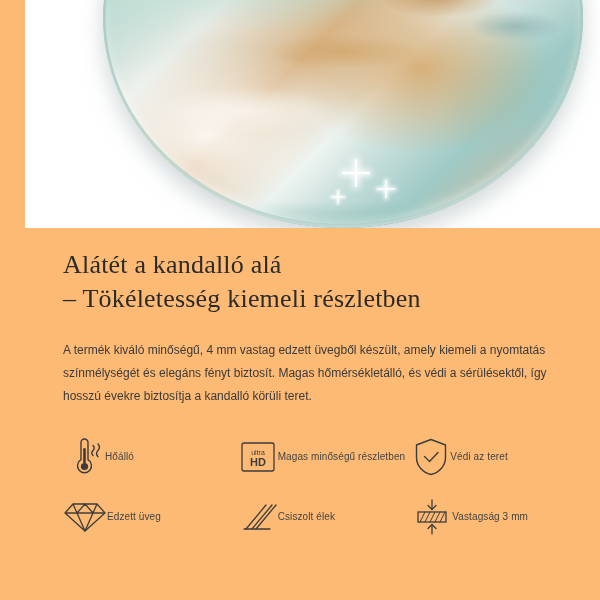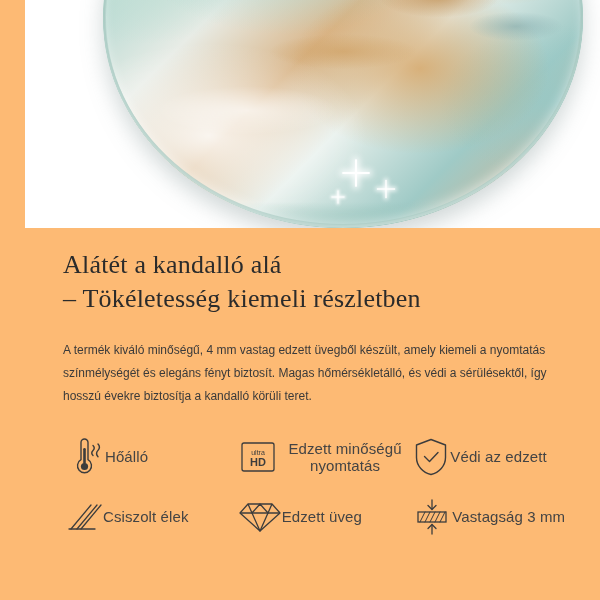--- a/index.html
+++ b/index.html
@@ -136,21 +136,21 @@
     justify-content: flex-start;
   }
   .feature-icon {
     height: 44px;
     display: flex;
     align-items: center;
     justify-content: center;
   }
   .feature-label {
     margin-top: 0;
-    font-size: 15px;
+    font-size: 10px;
     color: #444444;
     text-align: center;
     letter-spacing: 0.1px;
   }
   svg { display: block; }
 </style>
 </head>
 <body>
 
 <div class="page">
@@ -191,55 +191,55 @@
       </div>
 
       <div class="feature">
         <div class="feature-icon">
           <svg width="40" height="40" viewBox="0 0 40 40">
             <rect x="4" y="6" width="32" height="28" rx="2" fill="none" stroke="#3c3c3c" stroke-width="1.3"></rect>
             <text x="20" y="18" font-family="Liberation Sans, sans-serif" font-size="7" fill="#3c3c3c" text-anchor="middle">ultra</text>
             <text x="20" y="29" font-family="Liberation Sans, sans-serif" font-size="11" font-weight="bold" fill="#3c3c3c" text-anchor="middle">HD</text>
           </svg>
         </div>
-        <div class="feature-label">Edzett minőségű nyomtatás</div>
+        <div class="feature-label">Magas minőségű részletben</div>
       </div>
 
       <div class="feature">
         <div class="feature-icon">
           <svg width="38" height="42" viewBox="0 0 38 42" fill="none" stroke="#3c3c3c" stroke-width="1.4" stroke-linecap="round" stroke-linejoin="round">
             <path d="M19 3.5 4.5 9v12.5C4.5 30 11 36.5 19 38.5 27 36.5 33.5 30 33.5 21.5V9z"></path>
             <path d="M12.5 20.5 17.5 25.5 26 16.5"></path>
           </svg>
         </div>
-        <div class="feature-label">Védi az edzett</div>
+        <div class="feature-label">Védi az teret</div>
+      </div>
+
+      <div class="feature">
+        <div class="feature-icon">
+          <svg width="44" height="38" viewBox="0 0 44 38" fill="none" stroke="#3c3c3c" stroke-width="1.3" stroke-linejoin="round">
+            <path d="M10 6h24l8 9-20 18L2 15z"></path>
+            <path d="M2 15h40"></path>
+            <path d="M10 6l4 9 8-9 8 9 4-9"></path>
+            <path d="M14 15l8 18 8-18"></path>
+          </svg>
+        </div>
+        <div class="feature-label">Edzett üveg</div>
       </div>
 
       <div class="feature">
         <div class="feature-icon">
           <svg width="40" height="36" viewBox="0 0 40 36" fill="none" stroke="#3c3c3c" stroke-width="1.3" stroke-linecap="round">
             <path d="M8 30 28 6"></path>
             <path d="M14 30 34 6"></path>
             <path d="M20 30 40 6" transform="translate(-2,0)"></path>
             <path d="M6 30h26"></path>
           </svg>
         </div>
         <div class="feature-label">Csiszolt élek</div>
-      </div>
-
-      <div class="feature">
-        <div class="feature-icon">
-          <svg width="44" height="38" viewBox="0 0 44 38" fill="none" stroke="#3c3c3c" stroke-width="1.3" stroke-linejoin="round">
-            <path d="M10 6h24l8 9-20 18L2 15z"></path>
-            <path d="M2 15h40"></path>
-            <path d="M10 6l4 9 8-9 8 9 4-9"></path>
-            <path d="M14 15l8 18 8-18"></path>
-          </svg>
-        </div>
-        <div class="feature-label">Edzett üveg</div>
       </div>
 
       <div class="feature">
         <div class="feature-icon">
           <svg width="40" height="40" viewBox="0 0 40 40" fill="none" stroke="#3c3c3c" stroke-width="1.3" stroke-linecap="round">
             <path d="M20 3v9"></path>
             <path d="M16 8.5 20 12.5 24 8.5"></path>
             <path d="M20 37v-9"></path>
             <path d="M16 31.5 20 27.5 24 31.5"></path>
             <rect x="6" y="15" width="28" height="10" fill="none" stroke="#3c3c3c" stroke-width="1.3"></rect>

